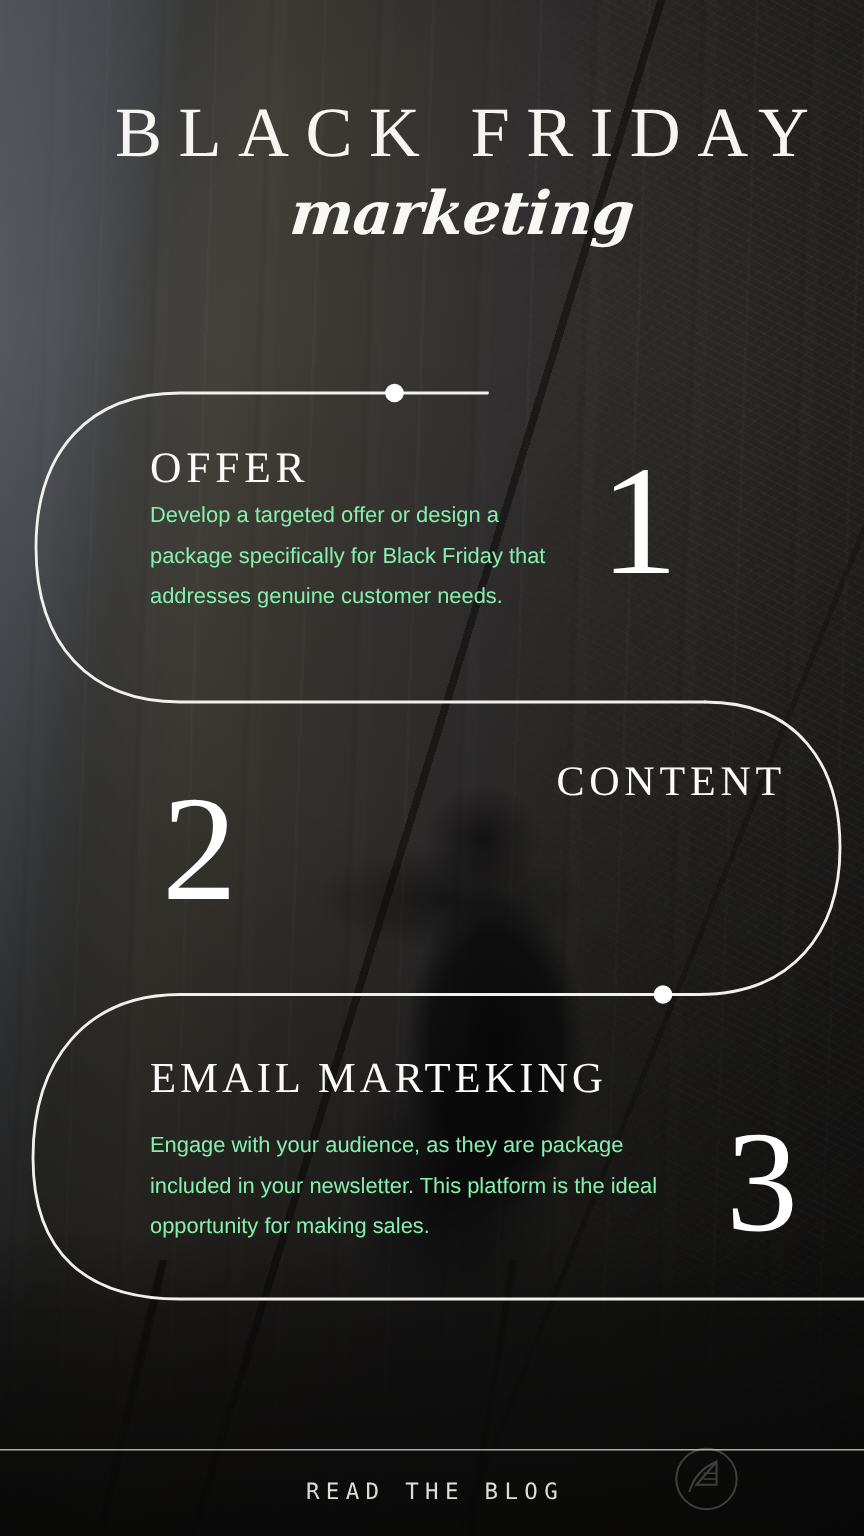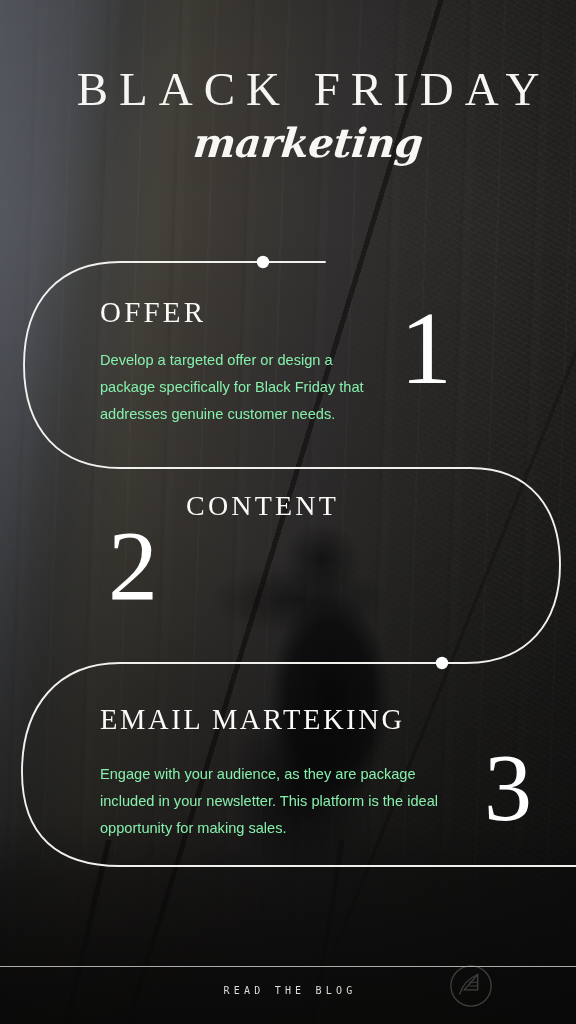--- a/index.html
+++ b/index.html
@@ -141,41 +141,41 @@
   }
   .step-num {
     position:absolute;
     font-family:"Liberation Serif", serif;
     font-weight:400;
     color:#ffffff;
     line-height:1;
   }
 
   #step1 { left:100px; top:298px; width:270px; }
-  #step1 .step-title { font-size:29px; margin-bottom:20px; }
+  #step1 .step-title { font-size:29px; margin-bottom:4px; }
   #num1 { left:400px; top:296px; font-size:104px; }
 
-  #step2 { left:186px; top:492px; width:338px; }
+  #step2 { left:186px; top:508px; width:338px;text-align:right; }
   #step2 .step-title { font-size:28px; margin-bottom:4px; }
   #num2 { left:108px; top:516px; font-size:100px; }
 
   #step3 { left:100px; top:706px; width:370px; }
-  #step3 .step-title { font-size:28.5px; margin-bottom:26px; letter-spacing:2.6px; }
+  #step3 .step-title { font-size:28.5px; margin-bottom:16px; letter-spacing:2.6px; }
   #num3 { left:484px; top:740px; font-size:96px; }
 
   
   .footer-rule {
     position:absolute; left:0; right:0; top:966px; height:1px;
     background:rgba(236,234,230,.72);
   }
   .footer-cta {
     position:absolute; left:0; right:0; top:985px;
     text-align:center;
     font-family:"DejaVu Sans Mono", monospace;
-    font-size:10px;
+    font-size:15px;
     letter-spacing:4.2px;
     color:#dedcd8;
     text-indent:4px;
   }
   .footer-logo {
     position:absolute; left:448px; top:963px;
     width:46px; height:46px;
     opacity:.30;
   }
 </style>

